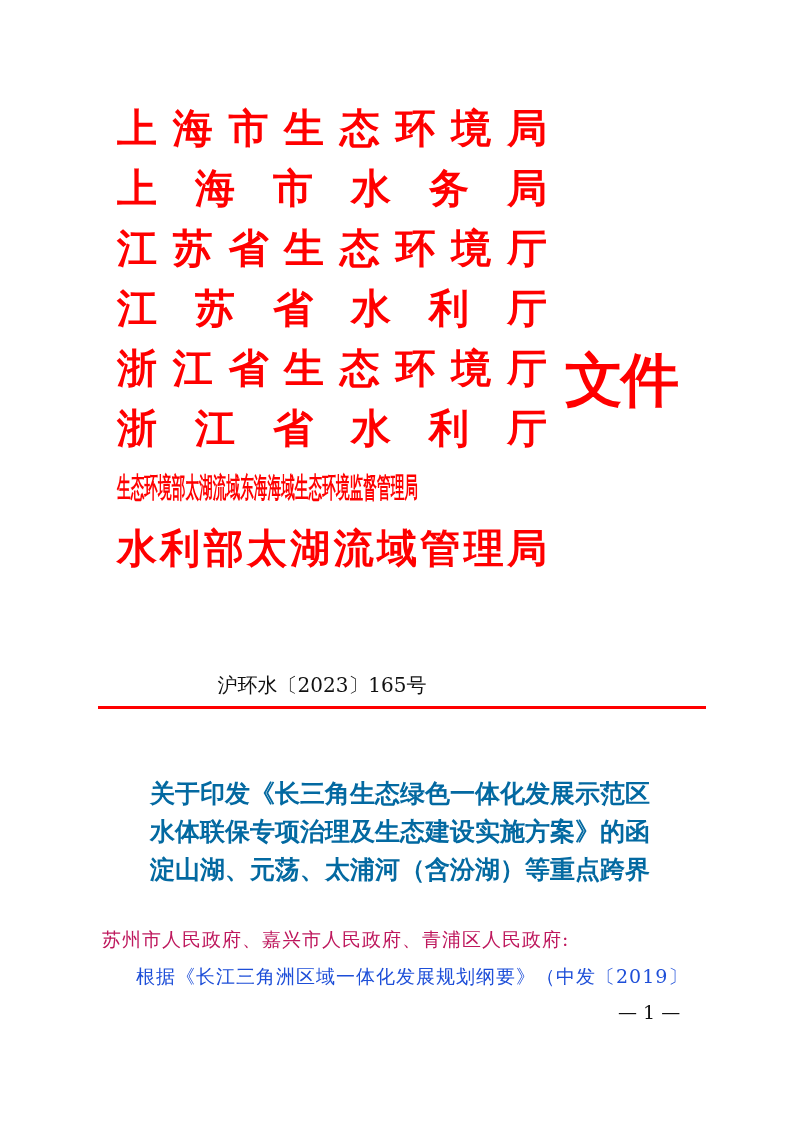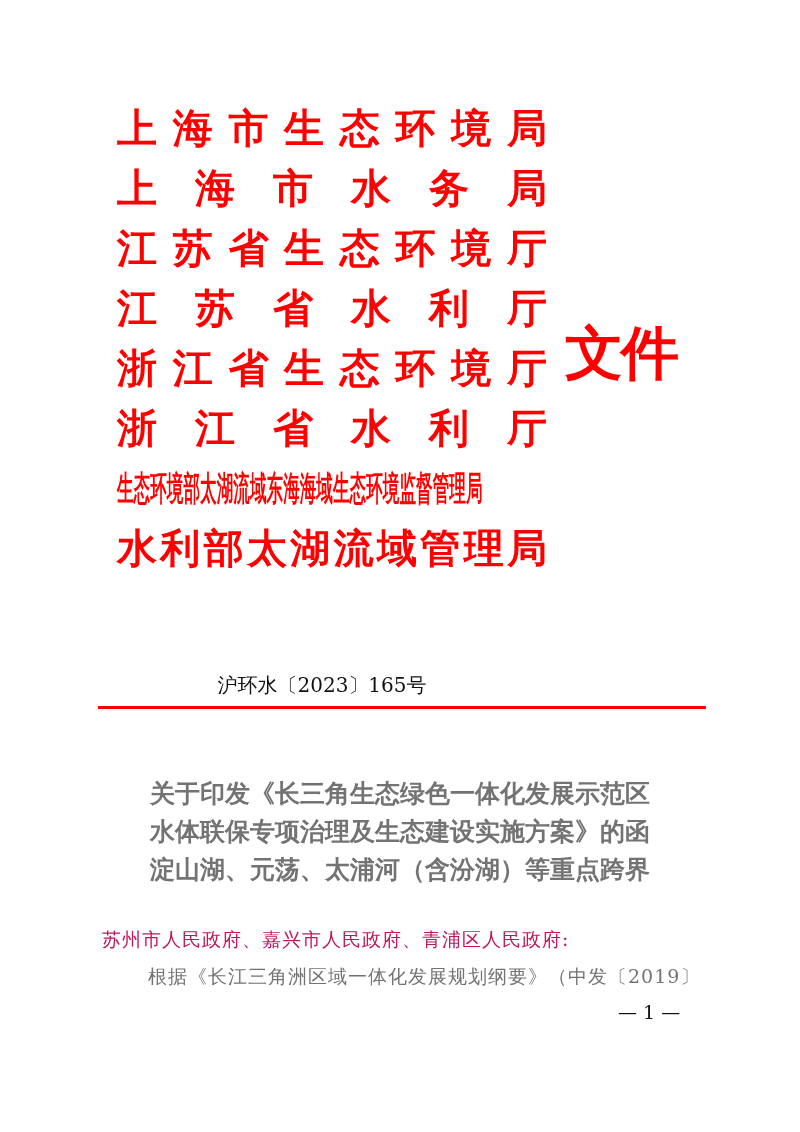--- a/index.html
+++ b/index.html
@@ -37,34 +37,34 @@
       display: flex;
       justify-content: space-between;
       white-space: nowrap;
       transform-origin: left center;
     }
     .issuer span.ch {
       display: inline-block;
       text-align: center;
     }
     .issuer.condensed {
-      font-size: 34px;
+      font-size: 28px;
       letter-spacing: 0;
       display: block;
       height: 60px;
     }
     .issuer.condensed .inner {
       display: inline-block;
       transform-origin: left center;
       white-space: nowrap;
     }
     .doc-word {
       position: absolute;
       left: 565px;
-      top: 318px;
+      top: 345px;
       color: #ff0000;
       font-family: "DejaVu Sans", "Liberation Sans", sans-serif;
       font-weight: bold;
       font-size: 58px;
       line-height: 70px;
       letter-spacing: -2px;
       white-space: nowrap;
     }
     .doc-number {
       position: absolute;
@@ -88,42 +88,42 @@
     .title {
       position: absolute;
       left: 100px;
       width: 600px;
       top: 775px;
       text-align: center;
       font-family: "DejaVu Sans", "Liberation Sans", sans-serif;
       font-weight: bold;
       font-size: 25px;
       line-height: 38px;
-      color: #737373;
+      color: #0369a1;
     }
     .title div {
       white-space: nowrap;
     }
     .salutation {
       position: absolute;
       left: 102px;
       top: 925px;
       font-size: 19px;
       line-height: 28px;
       color: #be185d;
       letter-spacing: 1px;
       white-space: nowrap;
     }
     .body-para {
       position: absolute;
-      left: 148px;
+      left: 136px;
       top: 962px;
       font-size: 19px;
       line-height: 28px;
-      color: #737373;
+      color: #1d4ed8;
       letter-spacing: 1px;
       white-space: nowrap;
     }
     .page-number {
       position: absolute;
       left: 618px;
       top: 998px;
       font-size: 19px;
       line-height: 28px;
       color: #111111;

